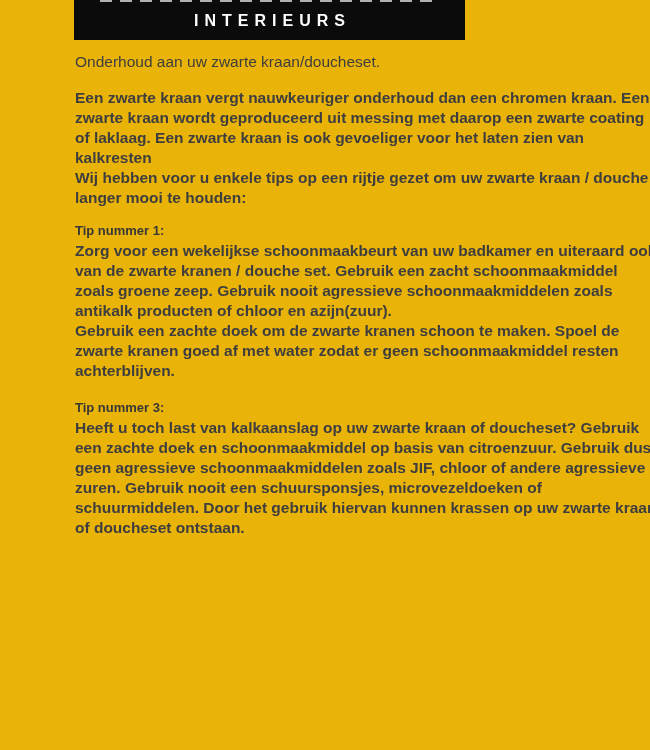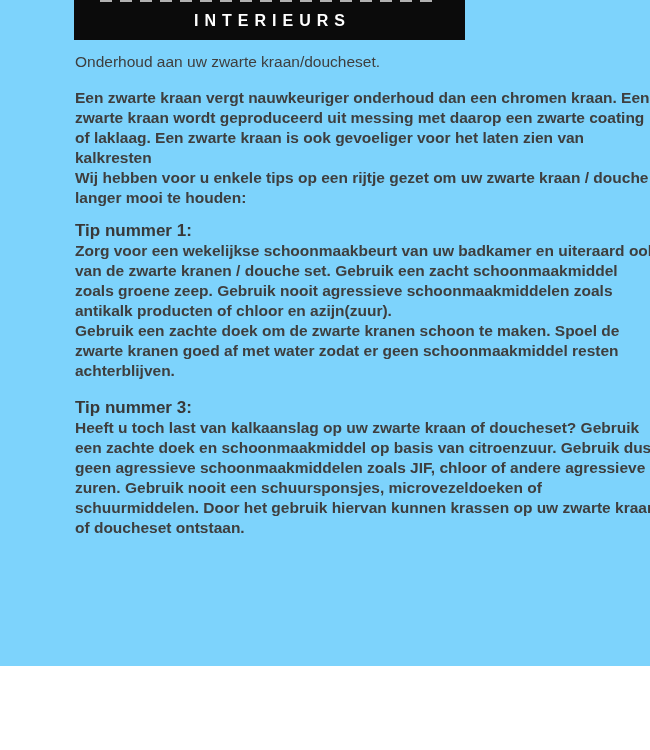--- a/index.html
+++ b/index.html
@@ -8,22 +8,22 @@
     width: 650px;
     height: 750px;
     background: #ffffff;
     font-family: "Liberation Sans", sans-serif;
     color: #3e3e3e;
     overflow: hidden;
   }
   .canvas {
     position: relative;
     width: 650px;
-    height: 666px;
-    background: #7dd3fc;
+    height: 750px;
+    background: #eab308;
   }
   
   .banner {
     position: absolute;
     top: 0;
     left: 74px;
     width: 391px;
     height: 40px;
     background: #0b0b0b;
     display: flex;
@@ -69,21 +69,21 @@
   }
   .para.intro {
     margin-top: 16px;
   }
   .tip { margin: 0; }
   .tip-1 { margin-top: 13px; }
   .tip-2 { margin-top: 8px; }
   .tip-3 { margin-top: 17px; }
   .tip-heading {
     margin: 0;
-    font-size: 17px;
+    font-size: 13px;
     line-height: 20px;
     font-weight: 700;
     color: #383838;
   }
 </style>
 </head>
 <body>
 
 <div class="canvas">
 

